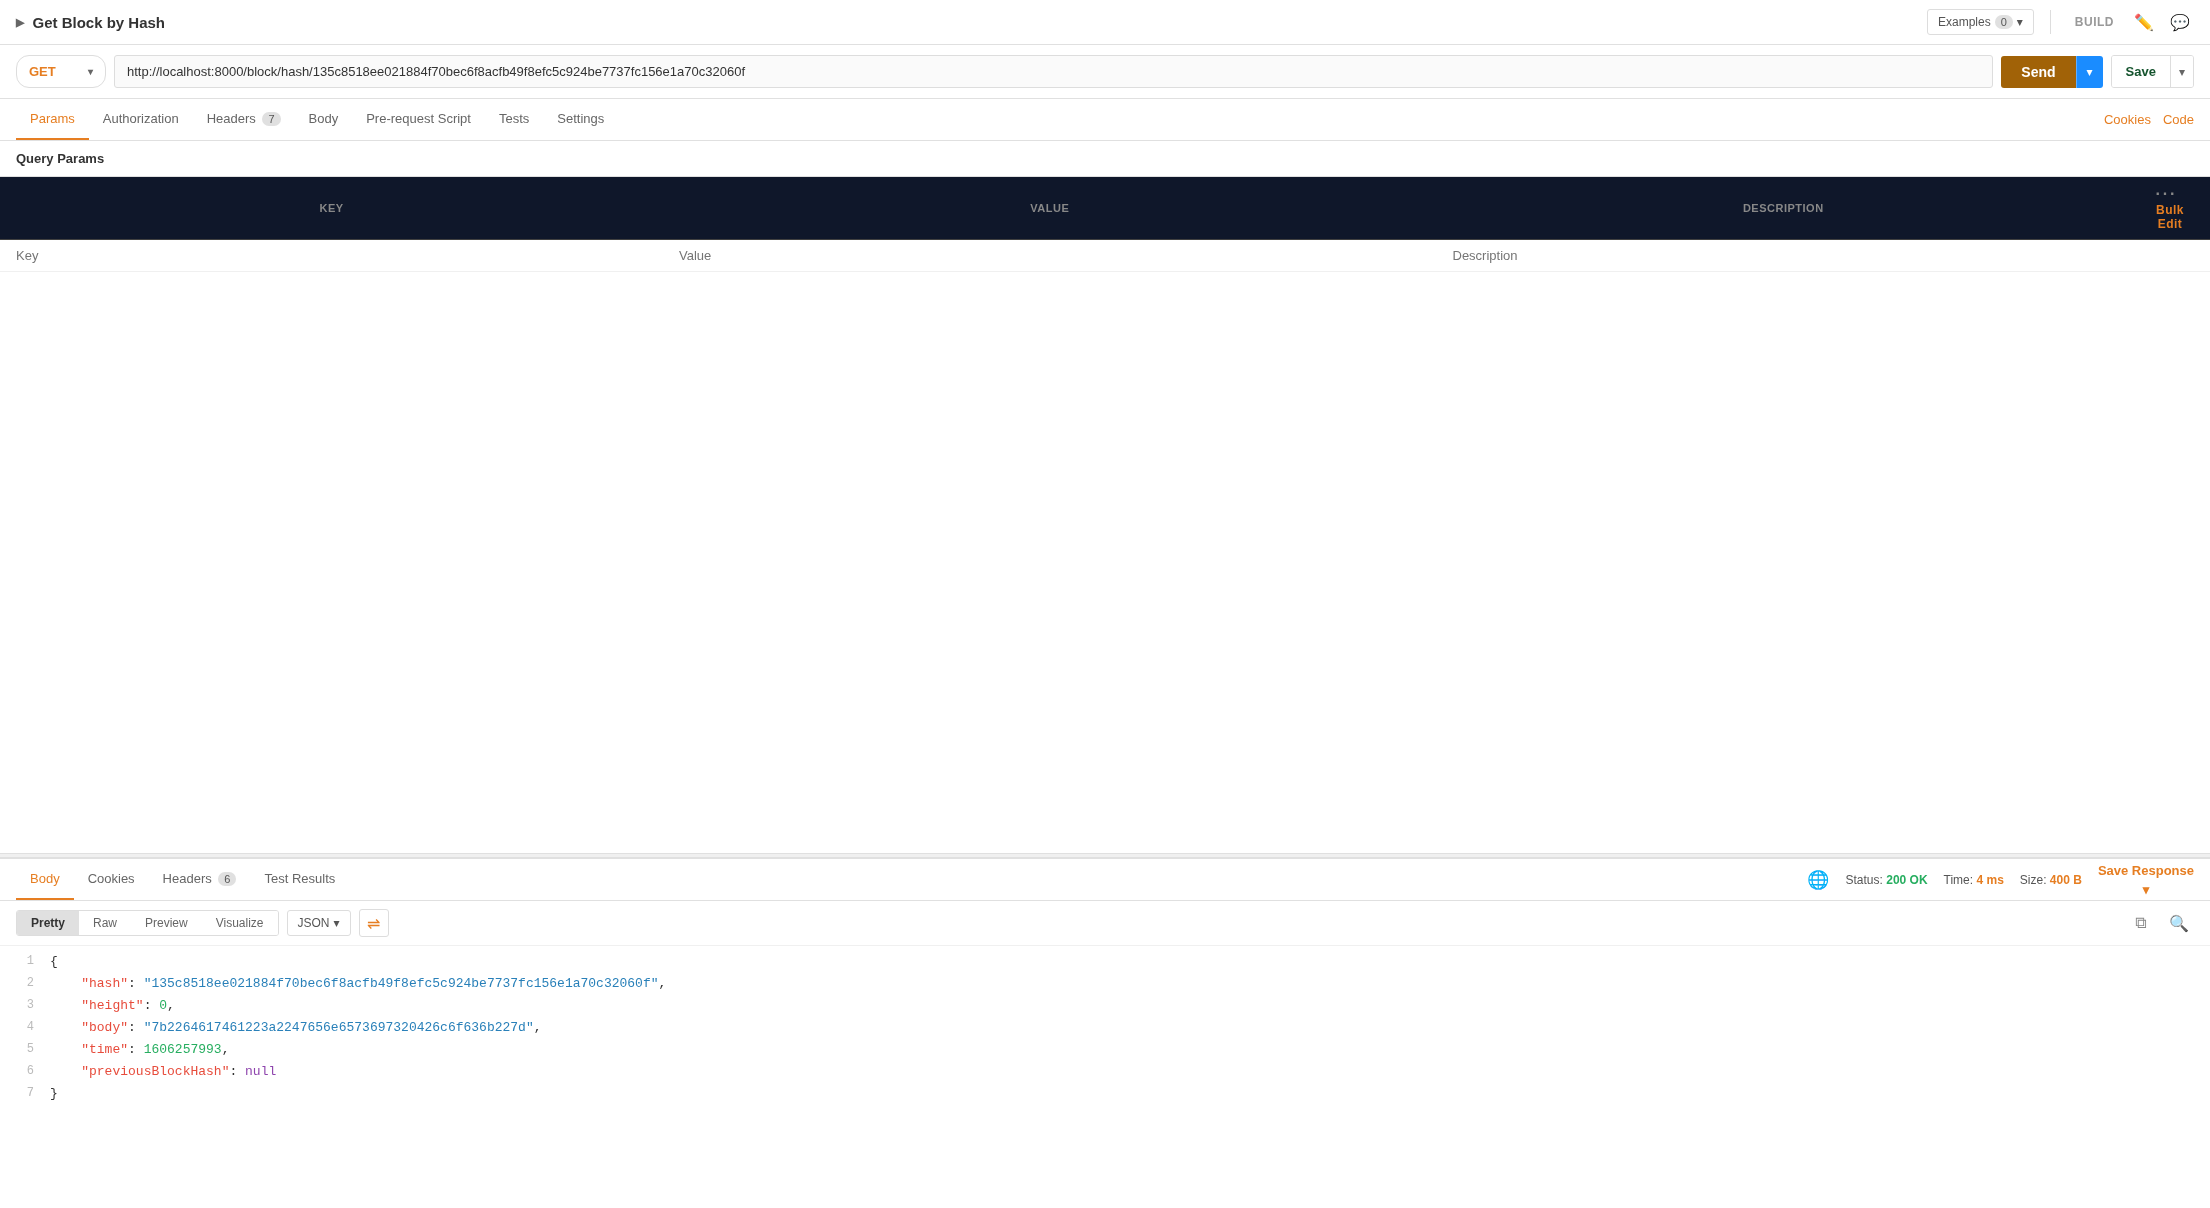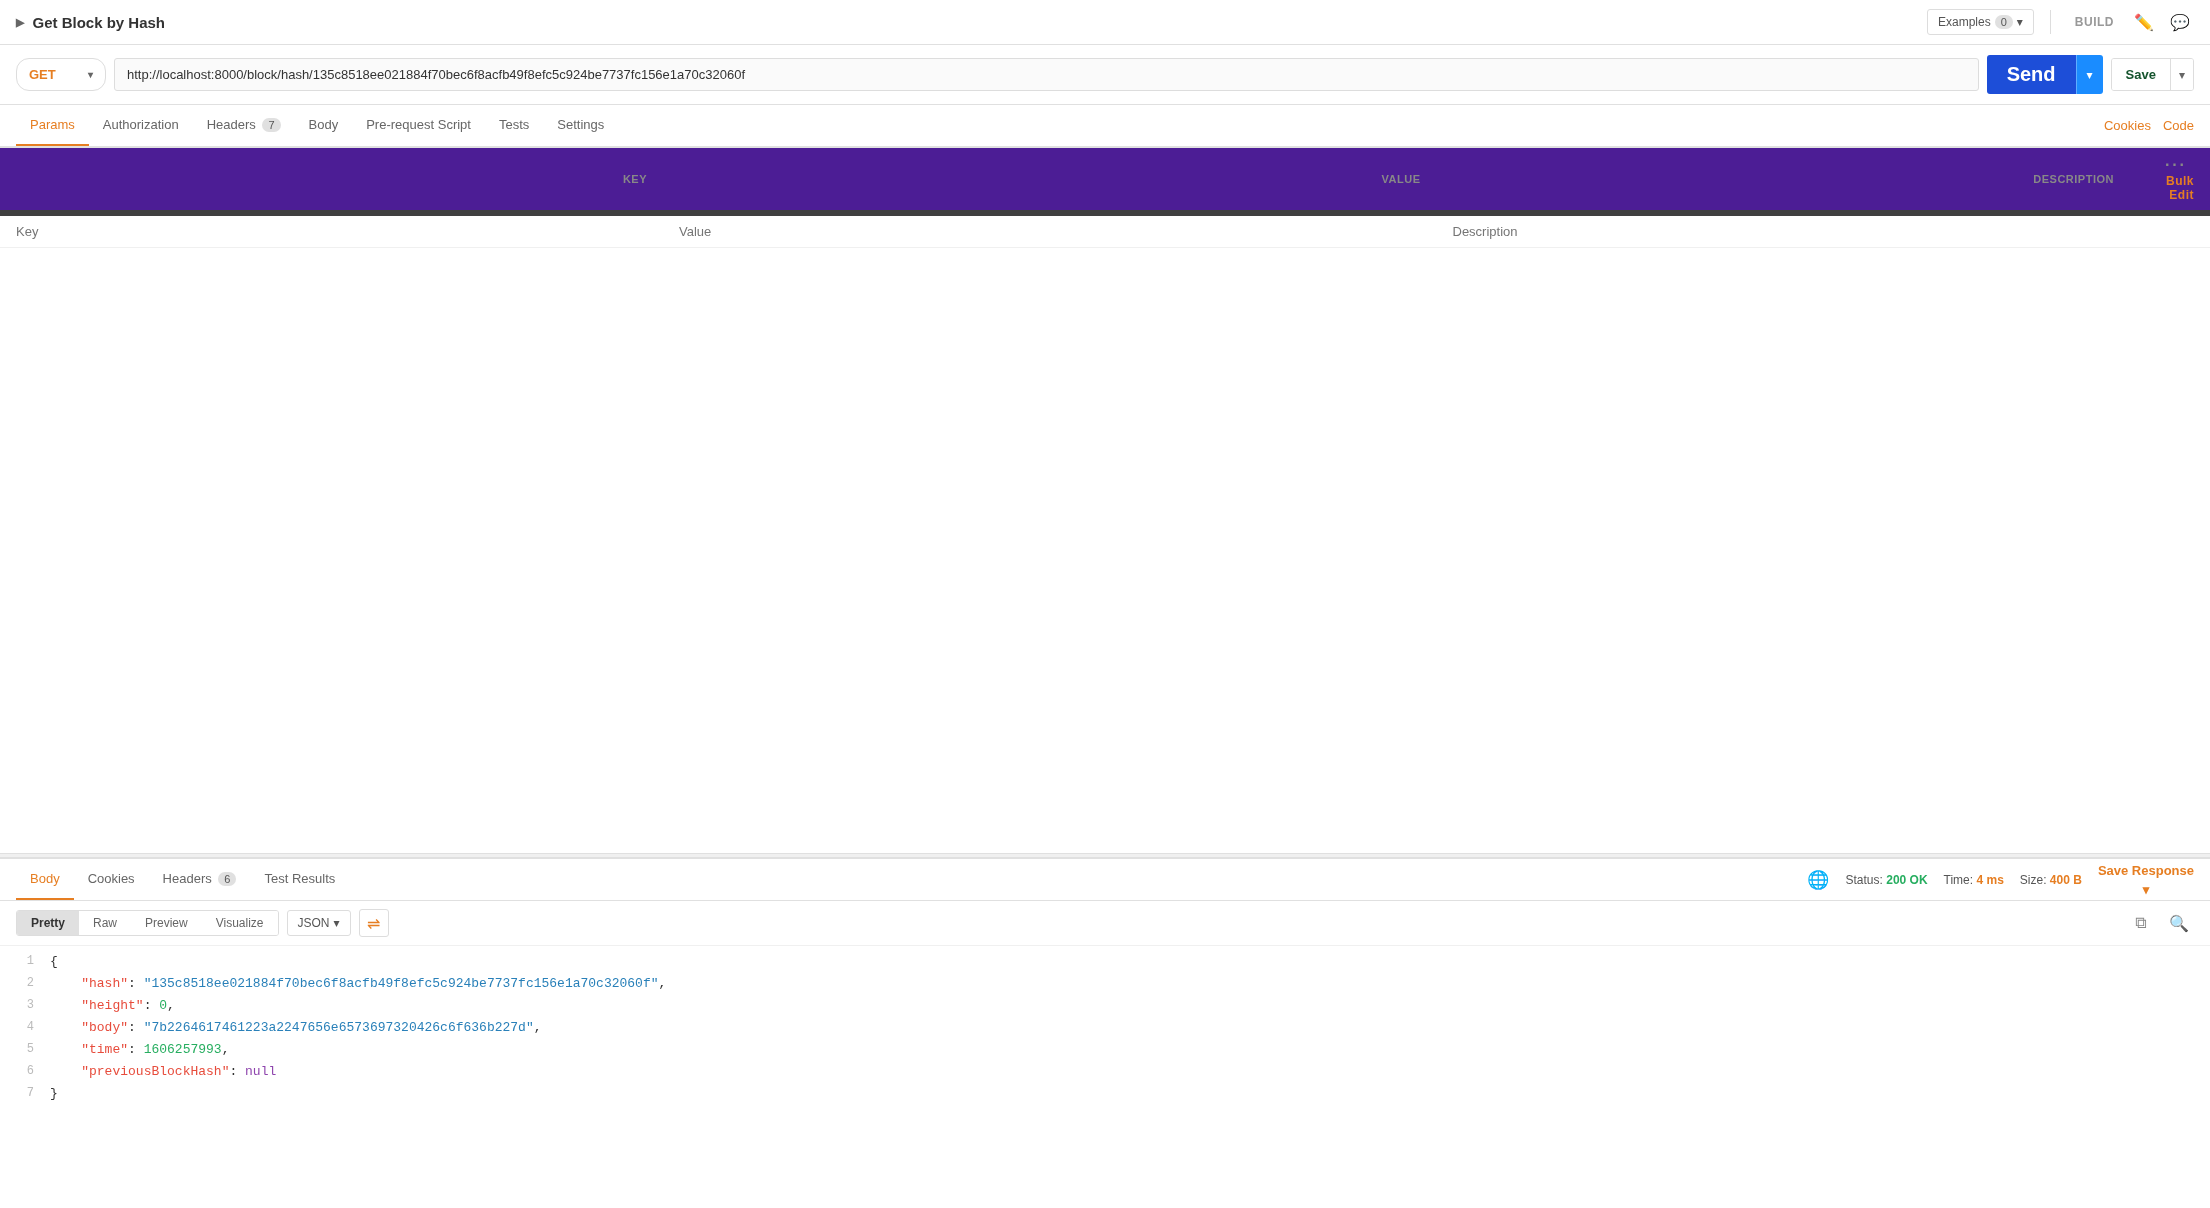--- a/index.html
+++ b/index.html
@@ -15,39 +15,39 @@
     .divider-v { width: 1px; height: 24px; background: #ddd; margin: 0 8px; }
     .build-btn { font-size: 12px; font-weight: 600; color: #999; letter-spacing: 0.5px; cursor: pointer; padding: 4px 8px; }
     .icon-btn { width: 28px; height: 28px; display: flex; align-items: center; justify-content: center; cursor: pointer; color: #999; font-size: 16px; }
 
     
     .url-bar { display: flex; align-items: center; padding: 10px 16px; border-bottom: 1px solid #e0e0e0; gap: 8px; }
     .method-select { display: flex; align-items: center; gap: 6px; padding: 8px 12px; border: 1px solid #ddd; border-radius: 13px; background: #fff; cursor: pointer; font-size: 13px; font-weight: 600; color: #e67e22; min-width: 90px; }
     .method-select .chevron { font-size: 10px; color: #666; margin-left: auto; }
     .url-input { flex: 1; padding: 8px 12px; border: 1px solid #ddd; border-radius: 3px; font-size: 13px; color: #333; background: #fafafa; outline: none; }
     .send-btn-group { display: flex; border-radius: 3px; overflow: hidden; }
-    .send-btn { background: #1d4ed8; color: #fff; border: none; padding: 8px 20px; font-size: 20px; font-weight: 600; cursor: pointer; }
+    .send-btn { background: #a16207; color: #fff; border: none; padding: 8px 20px; font-size: 14px; font-weight: 600; cursor: pointer; }
     .send-btn-arrow { background: #1a8cff; color: #fff; border: none; border-left: 1px solid rgba(255,255,255,0.3); padding: 8px 10px; cursor: pointer; font-size: 12px; }
     .save-btn-group { display: flex; border: 1px solid #ddd; border-radius: 3px; overflow: hidden; }
     .save-btn { background: #fff; border: none; padding: 8px 14px; font-size: 13px; font-weight: 600; color: #14532d; cursor: pointer; }
     .save-btn-arrow { background: #fff; border: none; border-left: 1px solid #ddd; padding: 8px 8px; cursor: pointer; font-size: 12px; color: #666; }
 
     
     .req-tabs { display: flex; align-items: center; padding: 0 16px; border-bottom: 1px solid #e0e0e0; background: #fff; }
     .tab { padding: 12px 14px; font-size: 13px; color: #666; cursor: pointer; border-bottom: 2px solid transparent; white-space: nowrap; }
     .tab.active { color: #e67e22; border-bottom-color: #e67e22; }
     .tab-badge { background: #e0e0e0; border-radius: 10px; padding: 1px 6px; font-size: 11px; margin-left: 3px; color: #555; }
     .req-tabs-right { margin-left: auto; display: flex; gap: 12px; }
     .link-btn { color: #e67e22; font-size: 13px; cursor: pointer; padding: 12px 0; }
 
     
     .section { flex: 1; overflow-y: auto; }
     .query-params-label { padding: 10px 16px; font-size: 13px; font-weight: 600; color: #333; }
     .params-table { width: 100%; border-collapse: collapse; }
-    .params-table th { text-align: right; padding: 8px 16px; font-size: 11px; font-weight: 700; color: #888; border-top: 1px solid #e0e0e0; border-bottom: 6px solid #404040; background: #4c1d95; letter-spacing: 0.5px; }
+    .params-table th { text-align: center; padding: 8px 16px; font-size: 11px; font-weight: 700; color: #888; border-top: 1px solid #e0e0e0; border-bottom: 1px solid #404040; background: #0f172a; letter-spacing: 0.5px; }
     .params-table th:last-child { width: 80px; }
     .params-table td { padding: 8px 16px; border-bottom: 1px solid #f0f0f0; color: #bbb; font-size: 13px; }
     .params-table td:nth-child(1) { width: 30%; }
     .params-table td:nth-child(2) { width: 35%; }
     .bulk-edit-btn { color: #e67e22; font-size: 12px; font-weight: 600; cursor: pointer; }
     .more-btn { color: #888; cursor: pointer; font-size: 16px; letter-spacing: 2px; }
 
     
     .resizer { height: 5px; background: #f0f0f0; border-top: 1px solid #e0e0e0; border-bottom: 1px solid #e0e0e0; cursor: row-resize; }
 
@@ -135,20 +135,21 @@
   <div class="tab">Pre-request Script</div>
   <div class="tab">Tests</div>
   <div class="tab">Settings</div>
   <div class="req-tabs-right">
     <span class="link-btn">Cookies</span>
     <span class="link-btn">Code</span>
   </div>
 </div>
 
 <div class="section">
+  <div class="query-params-label">Query Params</div>
   <table class="params-table">
     <thead>
       <tr>
         <th>KEY</th>
         <th>VALUE</th>
         <th>DESCRIPTION</th>
         <th>
           <span class="more-btn">···</span>
           &nbsp;
           <span class="bulk-edit-btn">Bulk Edit</span>

